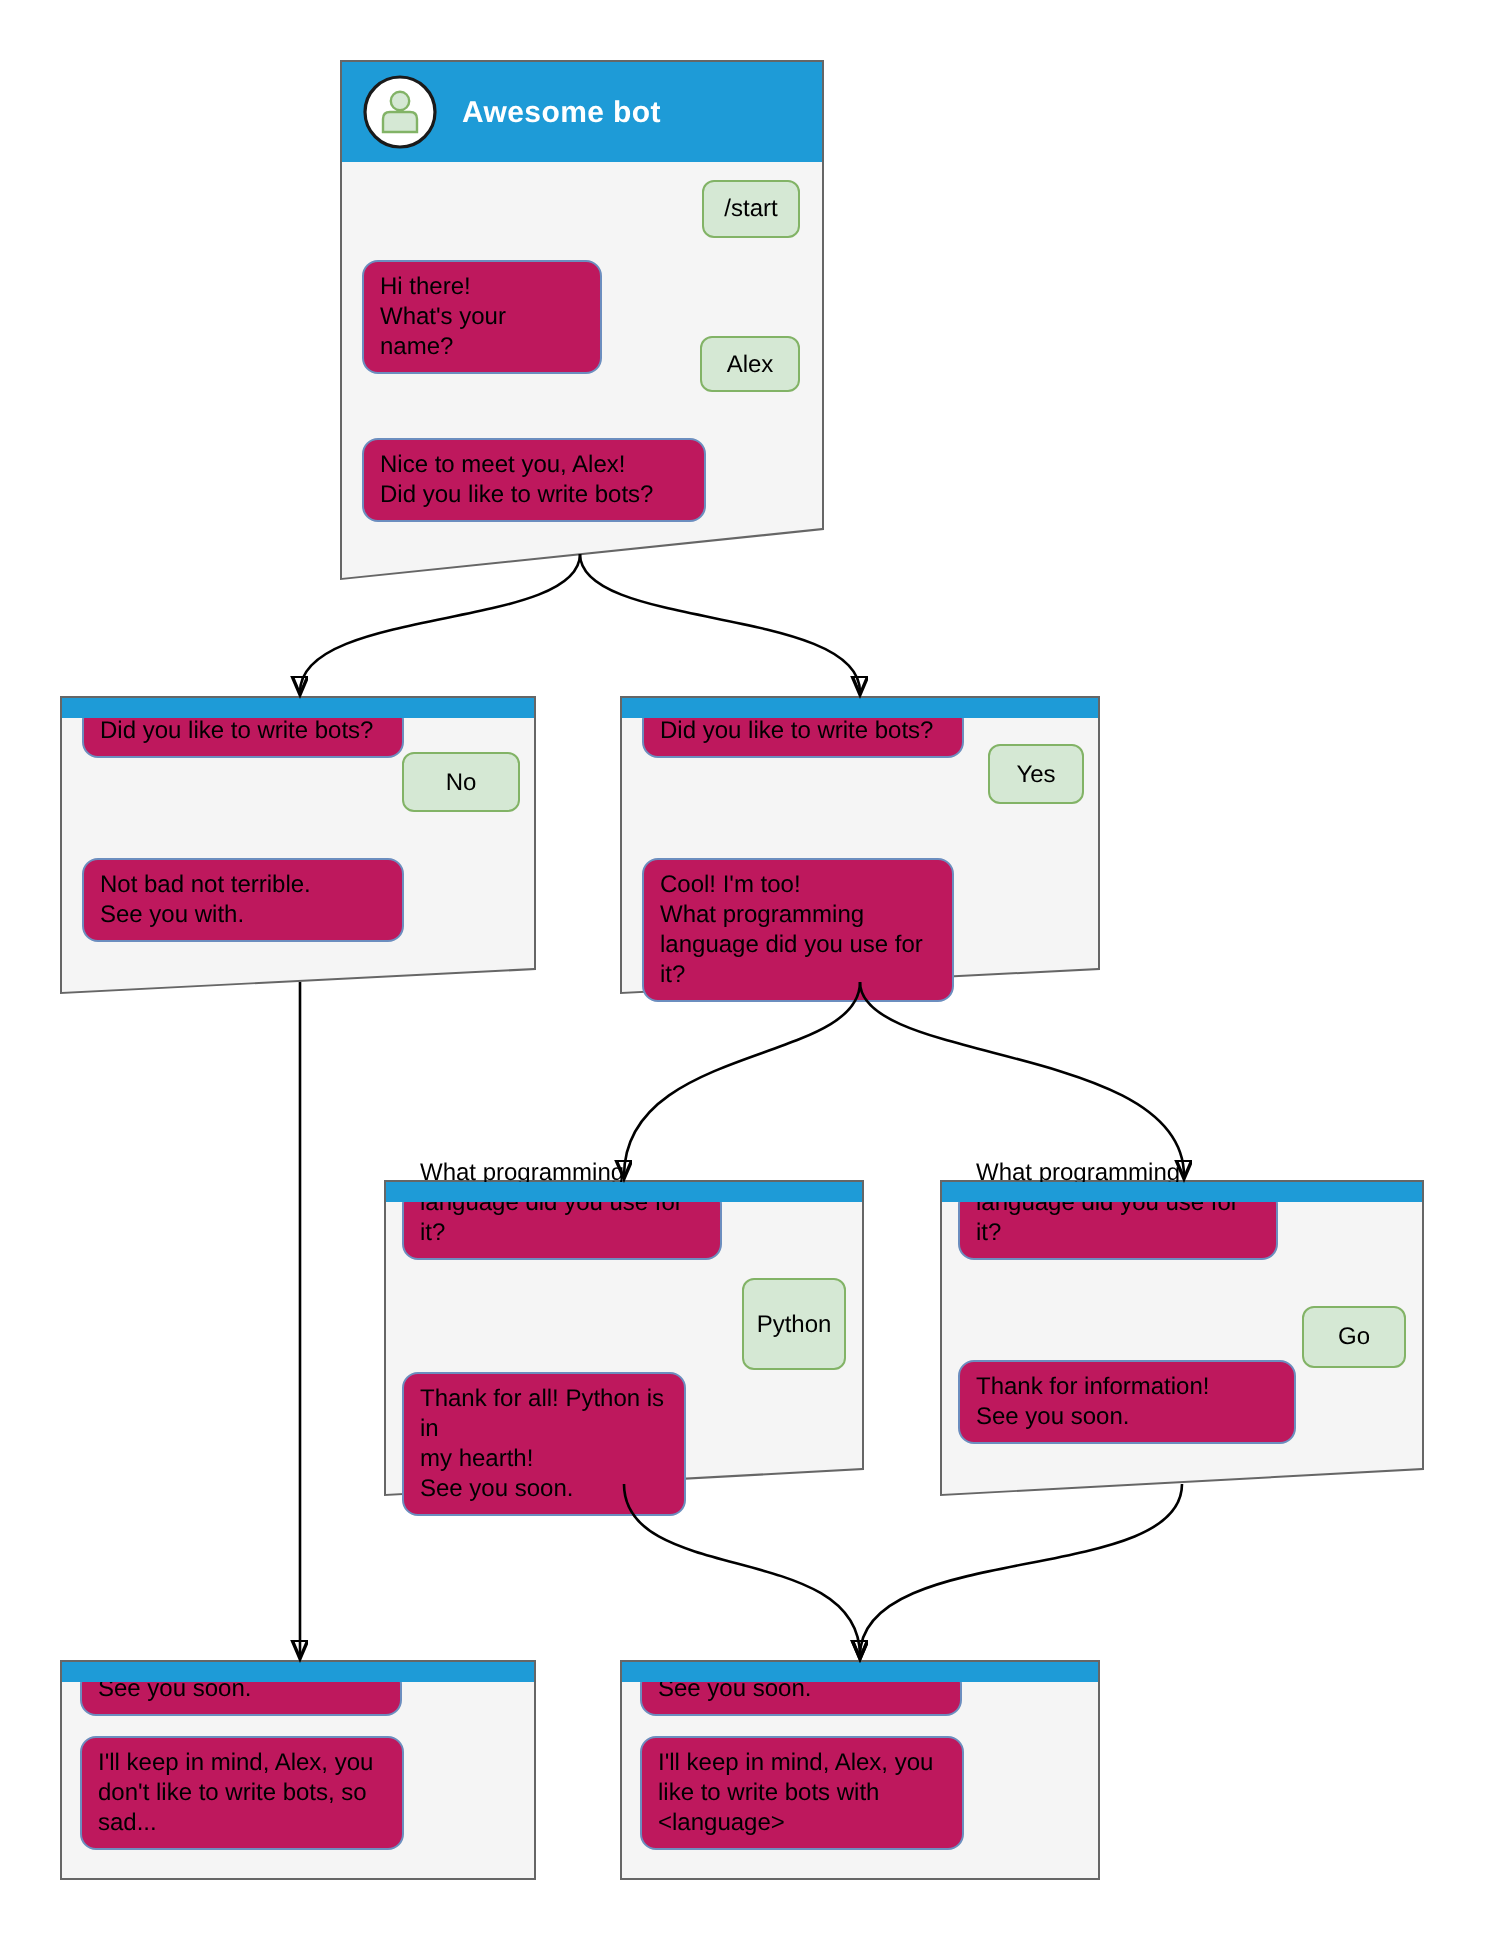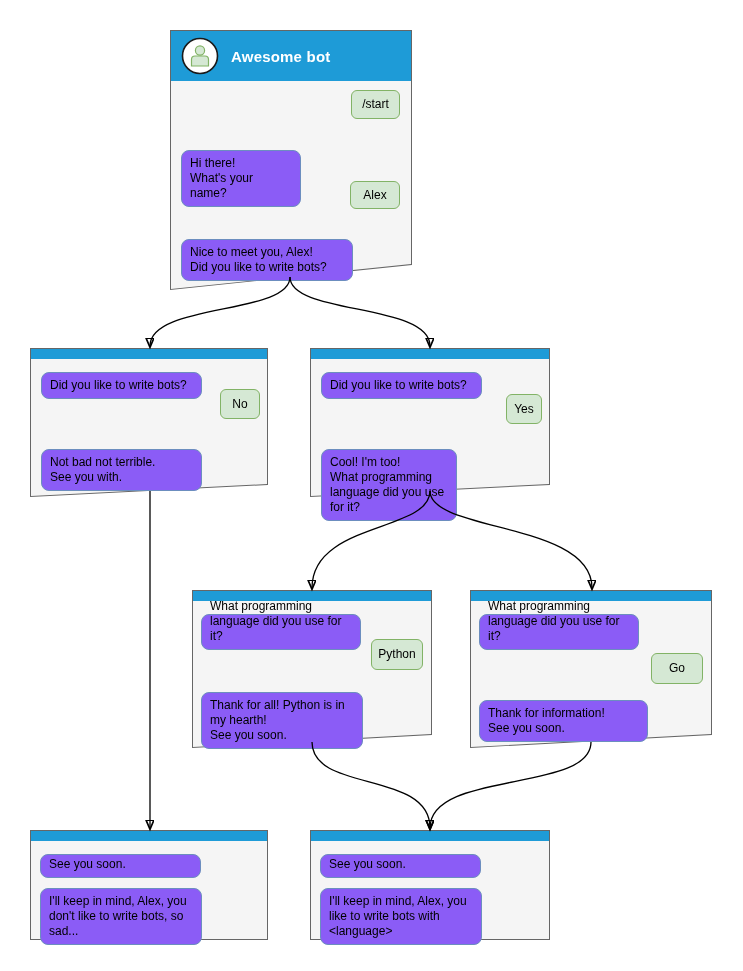--- a/index.html
+++ b/index.html
@@ -34,21 +34,21 @@
     position:absolute; left:60px; top:0; height:50px; display:flex; align-items:center;
     color:#ffffff; font-size:15px; font-weight:bold; letter-spacing:.2px;
   }
 
   
   .bubble {
     position:absolute; z-index:2; box-sizing:border-box;
     font-size:12px; line-height:15px; color:#000000; white-space:pre-line;
     padding:5px 8px; border-radius:8px;
   }
-  .bubble.bot  { background:#8b5cf6; border:1px solid #6C8EBF;margin-top:20px; }
+  .bubble.bot  { background:#be185d; border:1px solid #6C8EBF; }
   .bubble.user {
     background:#D5E8D4; border:1px solid #82B366; border-radius:6px;
     display:flex; align-items:center; justify-content:center; padding:0;margin-left:47px;
   }
   .bubble.tucked { display:flex; align-items:flex-end; padding-bottom:5px; }
 </style>
 </head>
 <body>
 
 <div id="canvas">
@@ -77,54 +77,54 @@
           <circle cx="19" cy="19" r="17.5" fill="#ffffff" stroke="#1a1a1a" stroke-width="1.6"></circle>
           <circle cx="19" cy="13.5" r="4.6" fill="#D5E8D4" stroke="#82B366" stroke-width="1.2"></circle>
           <path d="M10.5,29 L10.5,22.5 Q10.5,19 14,19 L24,19 Q27.5,19 27.5,22.5 L27.5,29 Z" fill="#D5E8D4" stroke="#82B366" stroke-width="1.2"></path>
         </svg>
       </span>
       <span class="chat-title">Awesome bot</span>
     </div>
     <div class="bubble user" style="right:12px;top:60px;width:49px;height:29px">/start</div>
     <div class="bubble bot" style="left:11px;top:100px;width:120px">Hi there!
 What's your name?</div>
-    <div class="bubble user" style="right:12px;top:151px;width:50px;height:28px">Alex</div>
+    <div class="bubble user" style="right:12px;top:138px;width:50px;height:28px">Alex</div>
     <div class="bubble bot" style="left:11px;top:189px;width:172px">Nice to meet you, Alex!
 Did you like to write bots?</div>
   </div>
 
   <div class="panel" style="left:30px;top:348px;width:238px;height:149px;--slant:12px">
     <div class="panel-bg"></div>
     <div class="panel-fill"></div>
     <div class="panel-header"></div>
     <div class="bubble bot tucked" style="left:11px;top:4px;width:161px;height:27px">Did you like to write bots?</div>
-    <div class="bubble user" style="right:8px;top:41px;width:40px;height:30px">No</div>
+    <div class="bubble user" style="right:8px;top:28px;width:59px;height:30px">No</div>
     <div class="bubble bot" style="left:11px;top:81px;width:161px">Not bad not terrible.
 See you with.</div>
   </div>
 
   <div class="panel" style="left:310px;top:348px;width:240px;height:149px;--slant:12px">
     <div class="panel-bg"></div>
     <div class="panel-fill"></div>
     <div class="panel-header"></div>
     <div class="bubble bot tucked" style="left:11px;top:4px;width:161px;height:27px">Did you like to write bots?</div>
-    <div class="bubble user" style="right:8px;top:46px;width:36px;height:30px">Yes</div>
-    <div class="bubble bot" style="left:11px;top:81px;width:136px">Cool! I'm too!
+    <div class="bubble user" style="right:8px;top:24px;width:48px;height:30px">Yes</div>
+    <div class="bubble bot" style="left:11px;top:81px;width:156px">Cool! I'm too!
 What programming
 language did you use for it?</div>
   </div>
 
   <div class="panel" style="left:192px;top:590px;width:240px;height:158px;--slant:13px">
     <div class="panel-bg"></div>
     <div class="panel-fill"></div>
     <div class="panel-header"></div>
     <div class="bubble bot tucked" style="left:9px;top:4px;width:160px;height:36px">What programming
 language did you use for it?</div>
-    <div class="bubble user" style="right:9px;top:49px;width:52px;height:31px">Python</div>
-    <div class="bubble bot" style="left:9px;top:82px;width:162px">Thank for all! Python is in
+    <div class="bubble user" style="right:9px;top:49px;width:52px;height:46px">Python</div>
+    <div class="bubble bot" style="left:9px;top:96px;width:142px">Thank for all! Python is in
 my hearth!
 See you soon.</div>
   </div>
 
   <div class="panel" style="left:470px;top:590px;width:242px;height:158px;--slant:13px">
     <div class="panel-bg"></div>
     <div class="panel-fill"></div>
     <div class="panel-header"></div>
     <div class="bubble bot tucked" style="left:9px;top:4px;width:160px;height:36px">What programming
 language did you use for it?</div>

